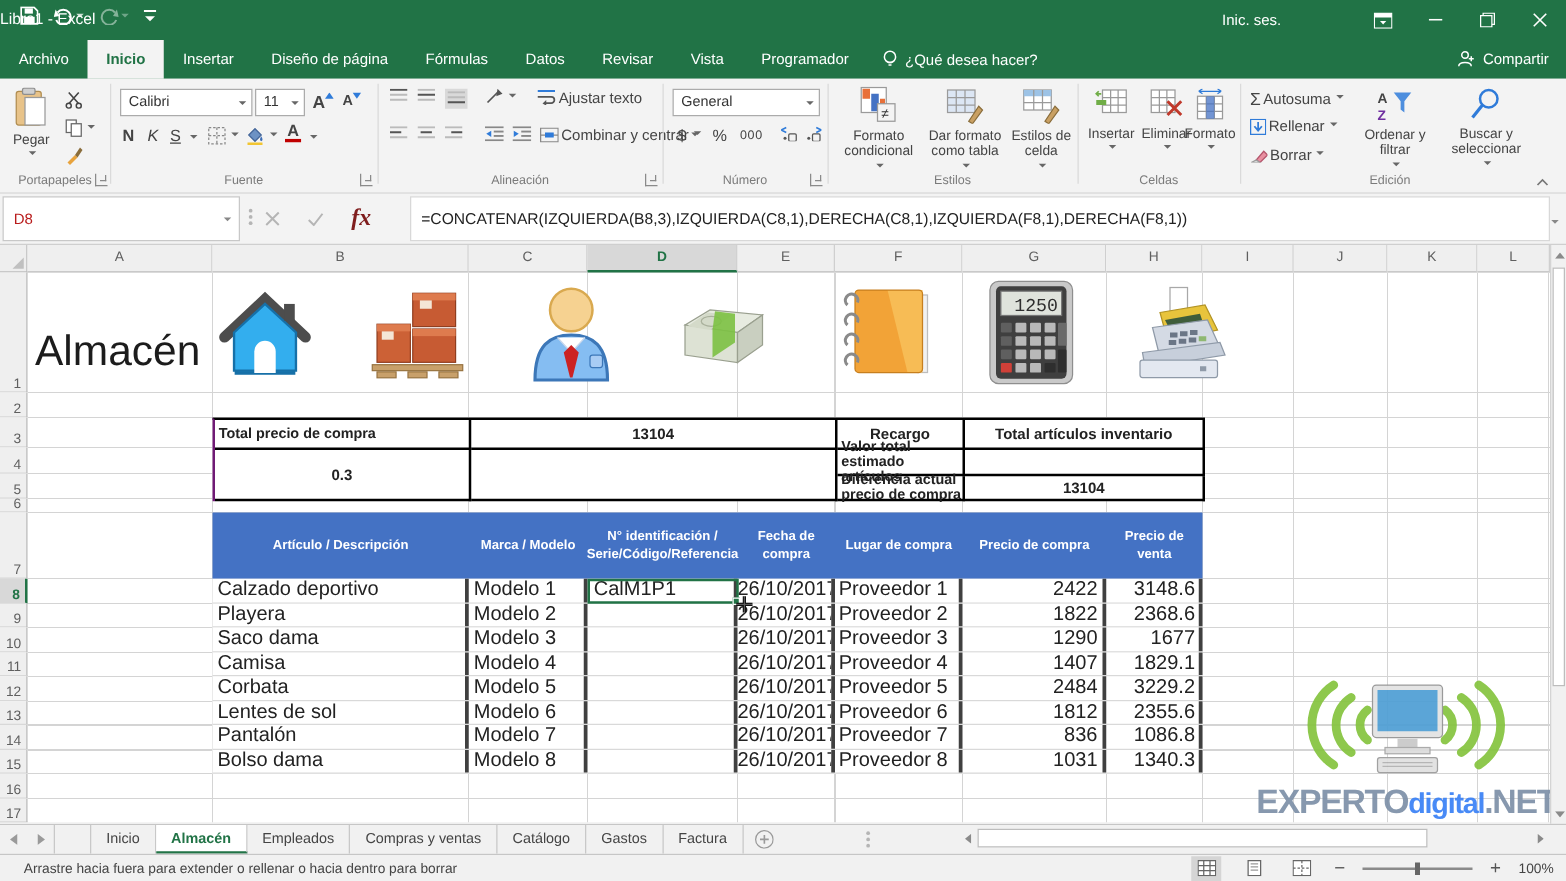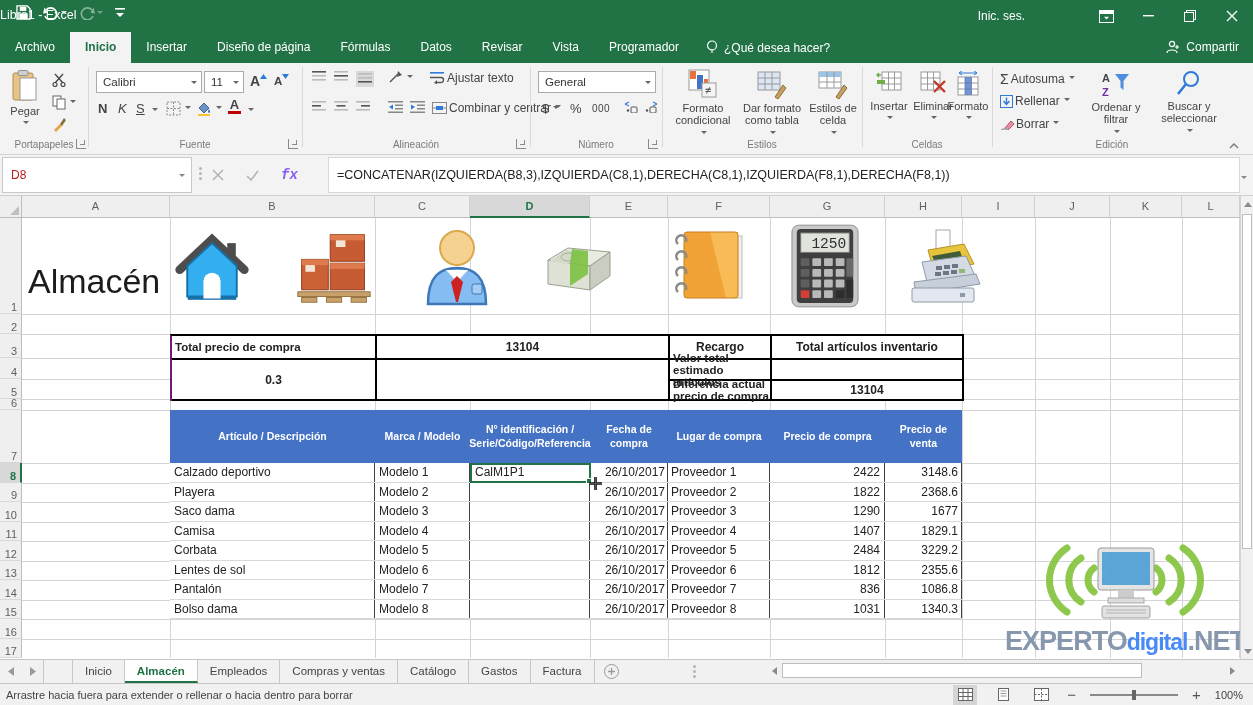--- a/index.html
+++ b/index.html
@@ -55,39 +55,39 @@
   
   .sheettitle{position:absolute;left:6px;top:44px;font-size:34px;color:#1c1c1c;cursor:cell}
   .sum{position:absolute;left:148px;top:116px;display:grid;grid-template-columns:205px 293px 102px 192px;grid-template-rows:24px 21px 20px;background:#fff;border-top:2px solid #000;border-left:2px solid #701a75;font-weight:bold}
   .sc{border-right:2px solid #000;border-bottom:2px solid #000;display:flex;align-items:center;font-size:11.5px;cursor:cell}
   .sc.lab{padding-left:3px}
   .sc.val{justify-content:center;font-size:12px}
   .thead{position:absolute;left:148px;top:192px;width:792px;height:53px;background:#4472c4;display:flex;color:#fff;font-weight:bold;font-size:10.5px;text-align:center}
   .th{display:flex;align-items:center;justify-content:center;padding:2px 5px;line-height:1.25;cursor:cell}
   .tbody{position:absolute;left:148px;top:245px;width:792px}
   .dt-row{display:flex;height:19.5px;background:#fff;border-bottom:1px solid #d9d9d9}
-  .dtc{font-size:12px;line-height:18.5px;border-right:1px solid #404040;overflow:hidden;white-space:nowrap;cursor:cell}
+  .dtc{font-size:16px;line-height:18.5px;border-right:3px solid #404040;overflow:hidden;white-space:nowrap;cursor:cell}
   .c0{width:205px;padding-left:4px}.c1{width:95px;padding-left:4px}.c2{width:120px;padding-left:5px}
   .c3{width:78px;text-align:right;padding-right:2px}.c4{width:102px;padding-left:3px}
   .c5{width:115px;text-align:right;padding-right:4px}.c6{width:77px;text-align:right;padding-right:3px}
   .selcell{position:absolute;left:448px;top:245px;width:121px;height:20px;border:2px solid #217346;pointer-events:none}
   .fillhandle{position:absolute;right:-3px;bottom:-3px;width:6px;height:6px;background:#217346;border:1px solid #fff}
   .wm{position:absolute;left:983px;top:316px;width:240px;height:130px;filter:blur(0.5px);opacity:.93;pointer-events:none}
   .wmtext{position:absolute;left:0;top:92px;width:240px;text-align:center;font-weight:bold;font-size:27px;letter-spacing:-1px;color:#7e91a8;white-space:nowrap}
   .wmtext .lite{color:#3b82f6;font-weight:bold}
   
   .tabbar{position:absolute;left:0;top:659px;width:1253px;height:24px;background:#f1f1f1;border-top:1px solid #c6c6c6;display:flex;align-items:stretch;font-size:11.5px;color:#444}
   .stab{padding:0 12px;line-height:23px;border-right:1px solid #c8c8c8;cursor:pointer;white-space:nowrap}
   .stab.active{background:#fff;color:#217346;font-weight:bold;border-bottom:2px solid #217346}
   .navarr{width:22px;display:flex;align-items:center;justify-content:center;color:#8a8a8a;cursor:pointer}
   .hscroll{position:absolute;left:766px;top:661px;width:474px;height:19px;background:#f1f1f1;display:flex;align-items:center}
   .hthumb{height:15px;background:#fff;border:1px solid #bdbdbd;width:360px;cursor:grab}
   
   .status{position:absolute;left:0;top:683px;width:1253px;height:22px;background:#f1f1f1;border-top:1px solid #c6c6c6;display:flex;align-items:center;font-size:11px;color:#444}
-  .smsg{padding-left:6px}
+  .smsg{padding-left:19px}
   .sright{margin-left:auto;display:flex;align-items:center;gap:14px;padding-right:10px}
   .vbtn{width:24px;height:20px;display:flex;align-items:center;justify-content:center;cursor:pointer}
   .vbtn.on{background:#d5d5d5}
   .ztrack{width:88px;height:2px;background:#8a8a8a;position:relative;cursor:pointer}
   .zthumb{position:absolute;left:42px;top:-4px;width:4px;height:10px;background:#666}
   .zpm{font-size:15px;color:#555;cursor:pointer;line-height:10px}
 </style>
 </head>
 <body>
 
@@ -486,21 +486,21 @@
       <span style="width:3px;height:3px;background:#b5b5b5;border-radius:50%"></span>
       <span style="width:3px;height:3px;background:#b5b5b5;border-radius:50%"></span>
   </div>
   <div class="fxbtns">
     <svg width="12" height="12" viewBox="0 0 12 12">
         <path d="M1,1 L11,11 M11,1 L1,11" stroke="#b5b5b5" stroke-width="1.6"></path>
       </svg>
     <svg width="13" height="11" viewBox="0 0 13 11">
         <path d="M1,6 L5,10 L12,1" fill="none" stroke="#b5b5b5" stroke-width="1.6"></path>
       </svg>
-    <span style="font-family:Liberation Mono, monospace;font-style:italic;font-weight:bold;color:#8b5cf6;font-size:14px">fx</span>
+    <span style="font-family:Liberation Serif, serif;font-style:italic;font-weight:bold;color:#7f1d1d;font-size:19px">fx</span>
   </div>
   <div class="ffield">=CONCATENAR(IZQUIERDA(B8,3),IZQUIERDA(C8,1),DERECHA(C8,1),IZQUIERDA(F8,1),DERECHA(F8,1))</div>
   <span class="car" style="position:absolute;right:6px;top:18px;border-top-color:#888"></span>
 </div>
 
 <div class="sheet">
   <div class="corner"></div>
 
   <div class="colhdrs">
     <div class="ch" style="width:148px">A</div>

